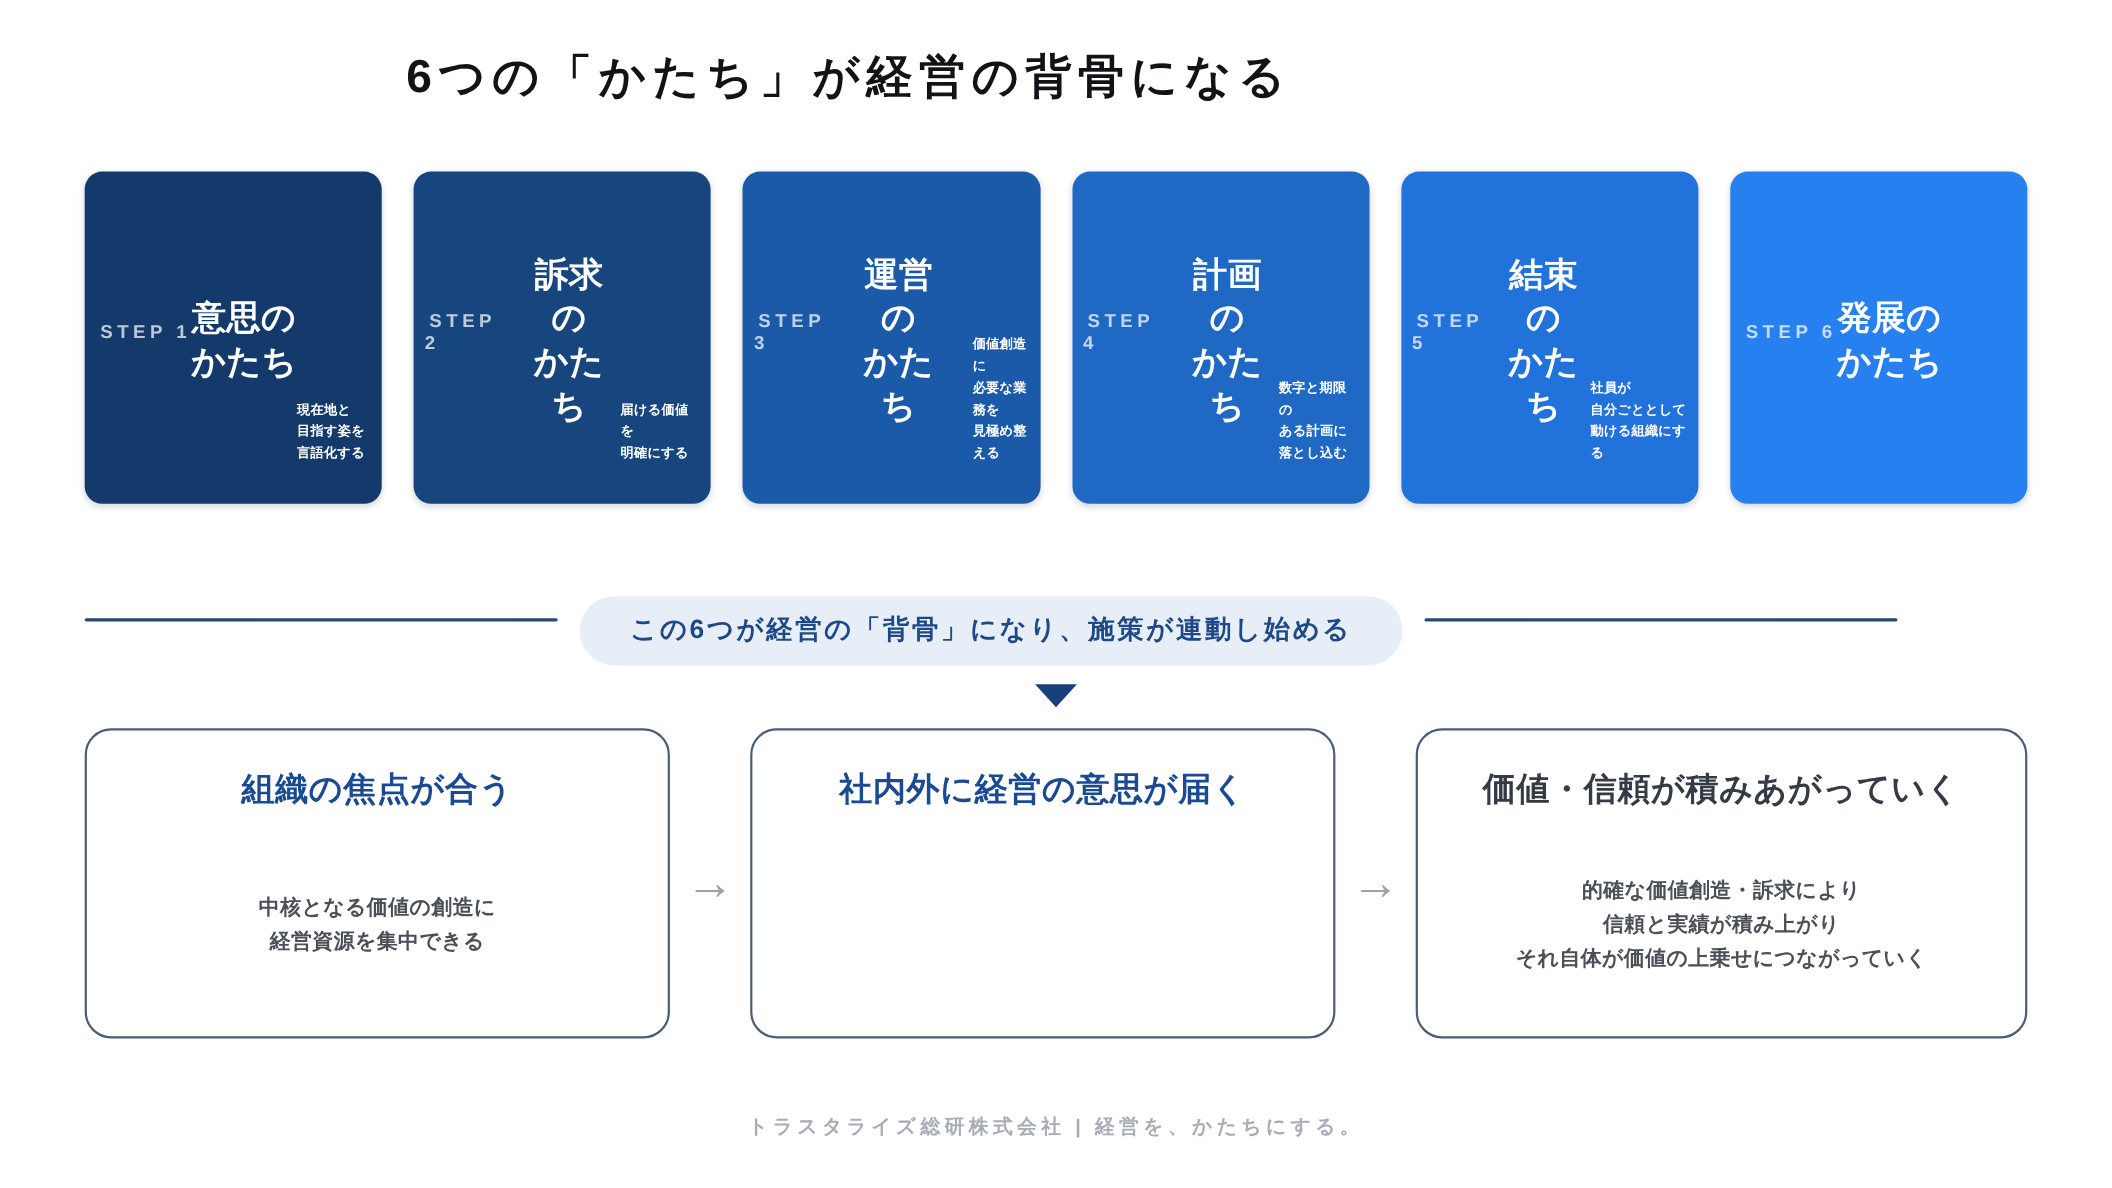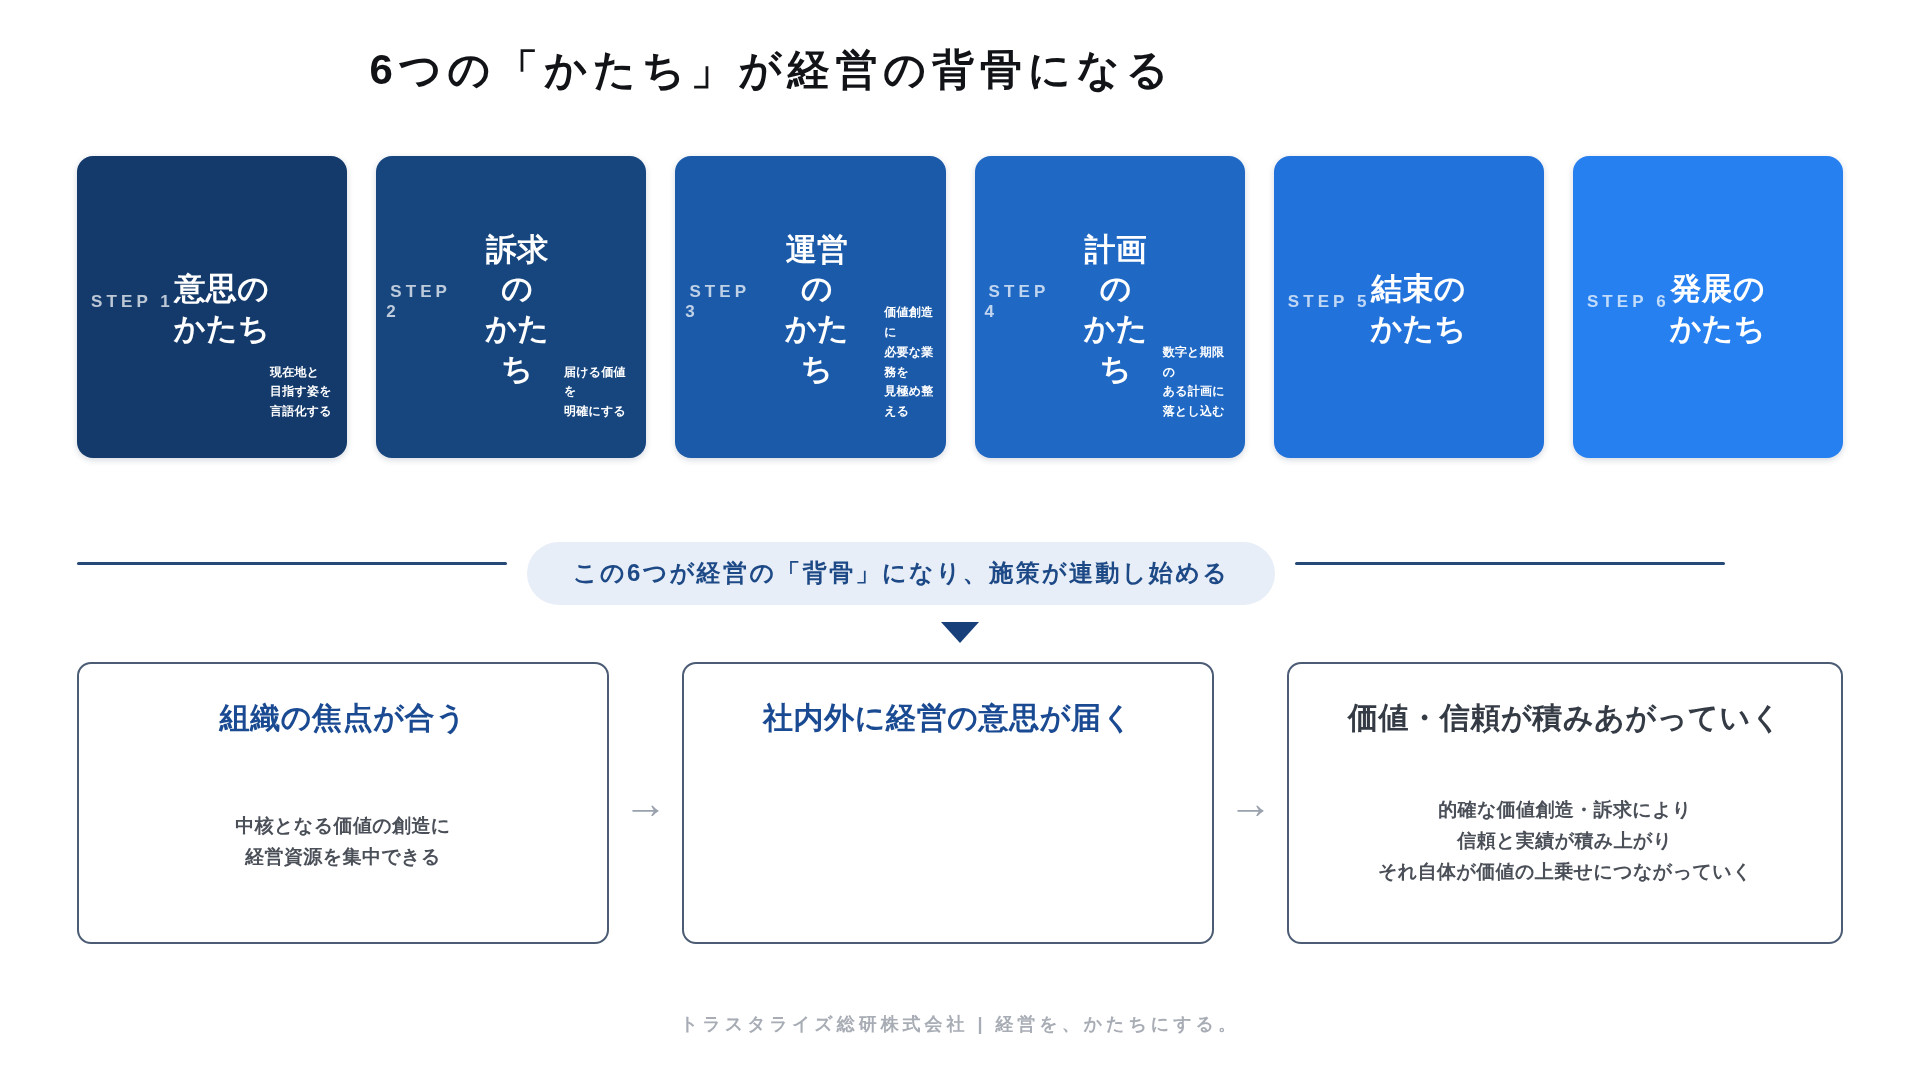--- a/index.html
+++ b/index.html
@@ -138,21 +138,21 @@
     position: absolute;
     top: 662px;
     left: 77px;
     width: 1766px;
     display: flex;
     align-items: stretch;
   }
   .outcome-box {
     box-sizing: border-box;
     border: 2px solid #4c5c74;
-    border-radius: 14px;
+    border-radius: 24px;
     background: #ffffff;
     padding: 34px 22px 30px;
     display: flex;
     flex-direction: column;
     align-items: center;
     min-height: 282px;
   }
   .outcome-box.b1 { width: 532px; }
   .outcome-box.b2 { width: 532px; }
   .outcome-box.b3 { width: 556px; }
@@ -233,20 +233,21 @@
 
     <div class="step-card" style="background: rgb(31, 104, 196);">
       <div class="step-label">STEP 4</div>
       <div class="step-title">計画の<br>かたち</div>
       <div class="step-desc">数字と期限の<br>ある計画に<br>落とし込む</div>
     </div>
 
     <div class="step-card" style="background: rgb(34, 114, 219);">
       <div class="step-label">STEP 5</div>
       <div class="step-title">結束の<br>かたち</div>
+      <div class="step-desc">社員が<br>自分ごととして<br>動ける組織にする</div>
     </div>
 
     <div class="step-card" style="background: rgb(38, 128, 240);">
       <div class="step-label">STEP 6</div>
       <div class="step-title">発展の<br>かたち</div>
     </div>
 
   </div>
 
   <div class="banner-row">

